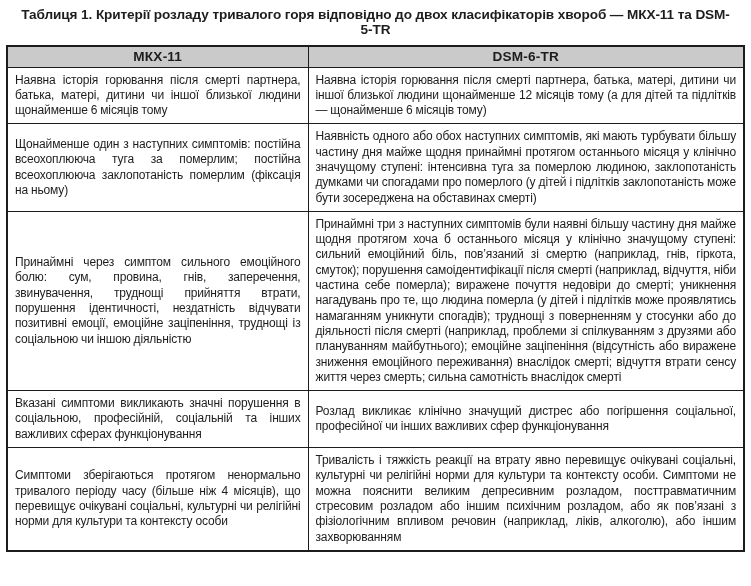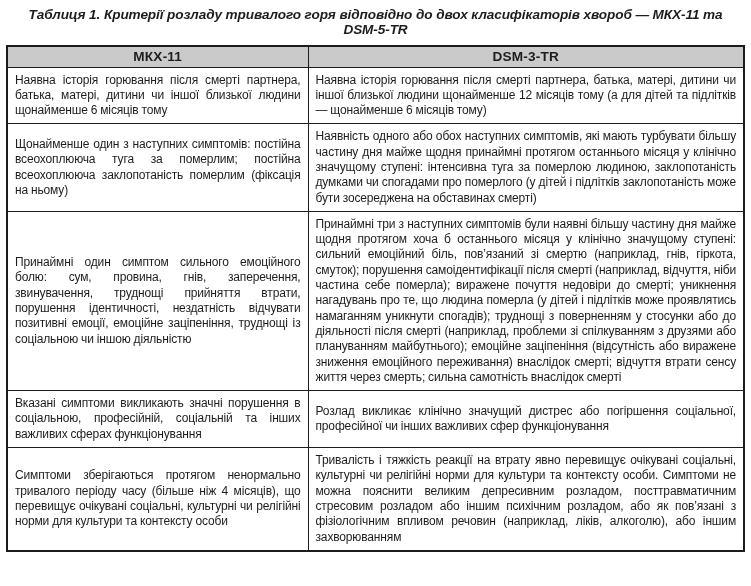--- a/index.html
+++ b/index.html
@@ -13,21 +13,20 @@
   body{
     width:751px;
     height:586px;
     background:var(--page-background);
     font-family:"Liberation Sans","DejaVu Sans",sans-serif;
     color:var(--text);
     overflow:hidden;
   }
   .page-title{
     font-weight:700;
-    font-style:italic;
     font-size:13.6px;
     line-height:15px;
     text-align:center;
     margin:7px auto 5px auto;
     width:712px;
     letter-spacing:-0.1px;
   }
   table.criteria{
     border-collapse:collapse;
     table-layout:fixed;
@@ -65,34 +64,34 @@
 <div class="page-title">Таблиця 1. Критерії розладу тривалого горя відповідно до двох класифікаторів хвороб — МКХ-11 та DSM-5-TR</div>
 
 <table class="criteria">
   <colgroup>
     <col class="col-icd">
     <col class="col-dsm">
   </colgroup>
   <thead>
     <tr>
       <th>МКХ-11</th>
-      <th>DSM-3-TR</th>
+      <th>DSM-6-TR</th>
     </tr>
   </thead>
   <tbody>
     <tr>
       <td>Наявна історія горювання після смерті партнера, батька, матері, дитини чи іншої близької людини щонайменше 6 місяців тому</td>
       <td>Наявна історія горювання після смерті партнера, батька, матері, дитини чи іншої близької людини щонайменше 12 місяців тому (а для дітей та підлітків — щонайменше 6 місяців тому)</td>
     </tr>
     <tr>
       <td>Щонайменше один з наступних симптомів: постійна всеохоплююча туга за померлим; постійна всеохоплююча заклопотаність померлим (фіксація на ньому)</td>
       <td>Наявність одного або обох наступних симптомів, які мають турбувати більшу частину дня майже щодня принаймні протягом останнього місяця у клінічно значущому ступені: інтенсивна туга за померлою людиною, заклопотаність думками чи спогадами про померлого (у дітей і підлітків заклопотаність може бути зосереджена на обставинах смерті)</td>
     </tr>
     <tr>
-      <td>Принаймні один симптом сильного емоційного болю: сум, провина, гнів, заперечення, звинувачення, труднощі прийняття втрати, порушення ідентичності, нездатність відчувати позитивні емоції, емоційне заціпеніння, труднощі із соціальною чи іншою діяльністю</td>
+      <td>Принаймні через симптом сильного емоційного болю: сум, провина, гнів, заперечення, звинувачення, труднощі прийняття втрати, порушення ідентичності, нездатність відчувати позитивні емоції, емоційне заціпеніння, труднощі із соціальною чи іншою діяльністю</td>
       <td>Принаймні три з наступних симптомів були наявні більшу частину дня майже щодня протягом хоча б останнього місяця у клінічно значущому ступені: сильний емоційний біль, пов’язаний зі смертю (наприклад, гнів, гіркота, смуток); порушення самоідентифікації після смерті (наприклад, відчуття, ніби частина себе померла); виражене почуття недовіри до смерті; уникнення нагадувань про те, що людина померла (у дітей і підлітків може проявлятись намаганням уникнути спогадів); труднощі з поверненням у стосунки або до діяльності після смерті (наприклад, проблеми зі спілкуванням з друзями або плануванням майбутнього); емоційне заціпеніння (відсутність або виражене зниження емоційного переживання) внаслідок смерті; відчуття втрати сенсу життя через смерть; сильна самотність внаслідок смерті</td>
     </tr>
     <tr>
       <td>Вказані симптоми викликають значні порушення в соціальною, професійній, соціальній та інших важливих сферах функціонування</td>
       <td>Розлад викликає клінічно значущий дистрес або погіршення соціальної, професійної чи інших важливих сфер функціонування</td>
     </tr>
     <tr>
       <td>Симптоми зберігаються протягом ненормально тривалого періоду часу (більше ніж 4 місяців), що перевищує очікувані соціальні, культурні чи релігійні норми для культури та контексту особи</td>
       <td>Тривалість і тяжкість реакції на втрату явно перевищує очікувані соціальні, культурні чи релігійні норми для культури та контексту особи. Симптоми не можна пояснити великим депресивним розладом, посттравматичним стресовим розладом або іншим психічним розладом, або як пов’язані з фізіологічним впливом речовин (наприклад, ліків, алкоголю), або іншим захворюванням</td>
     </tr>

